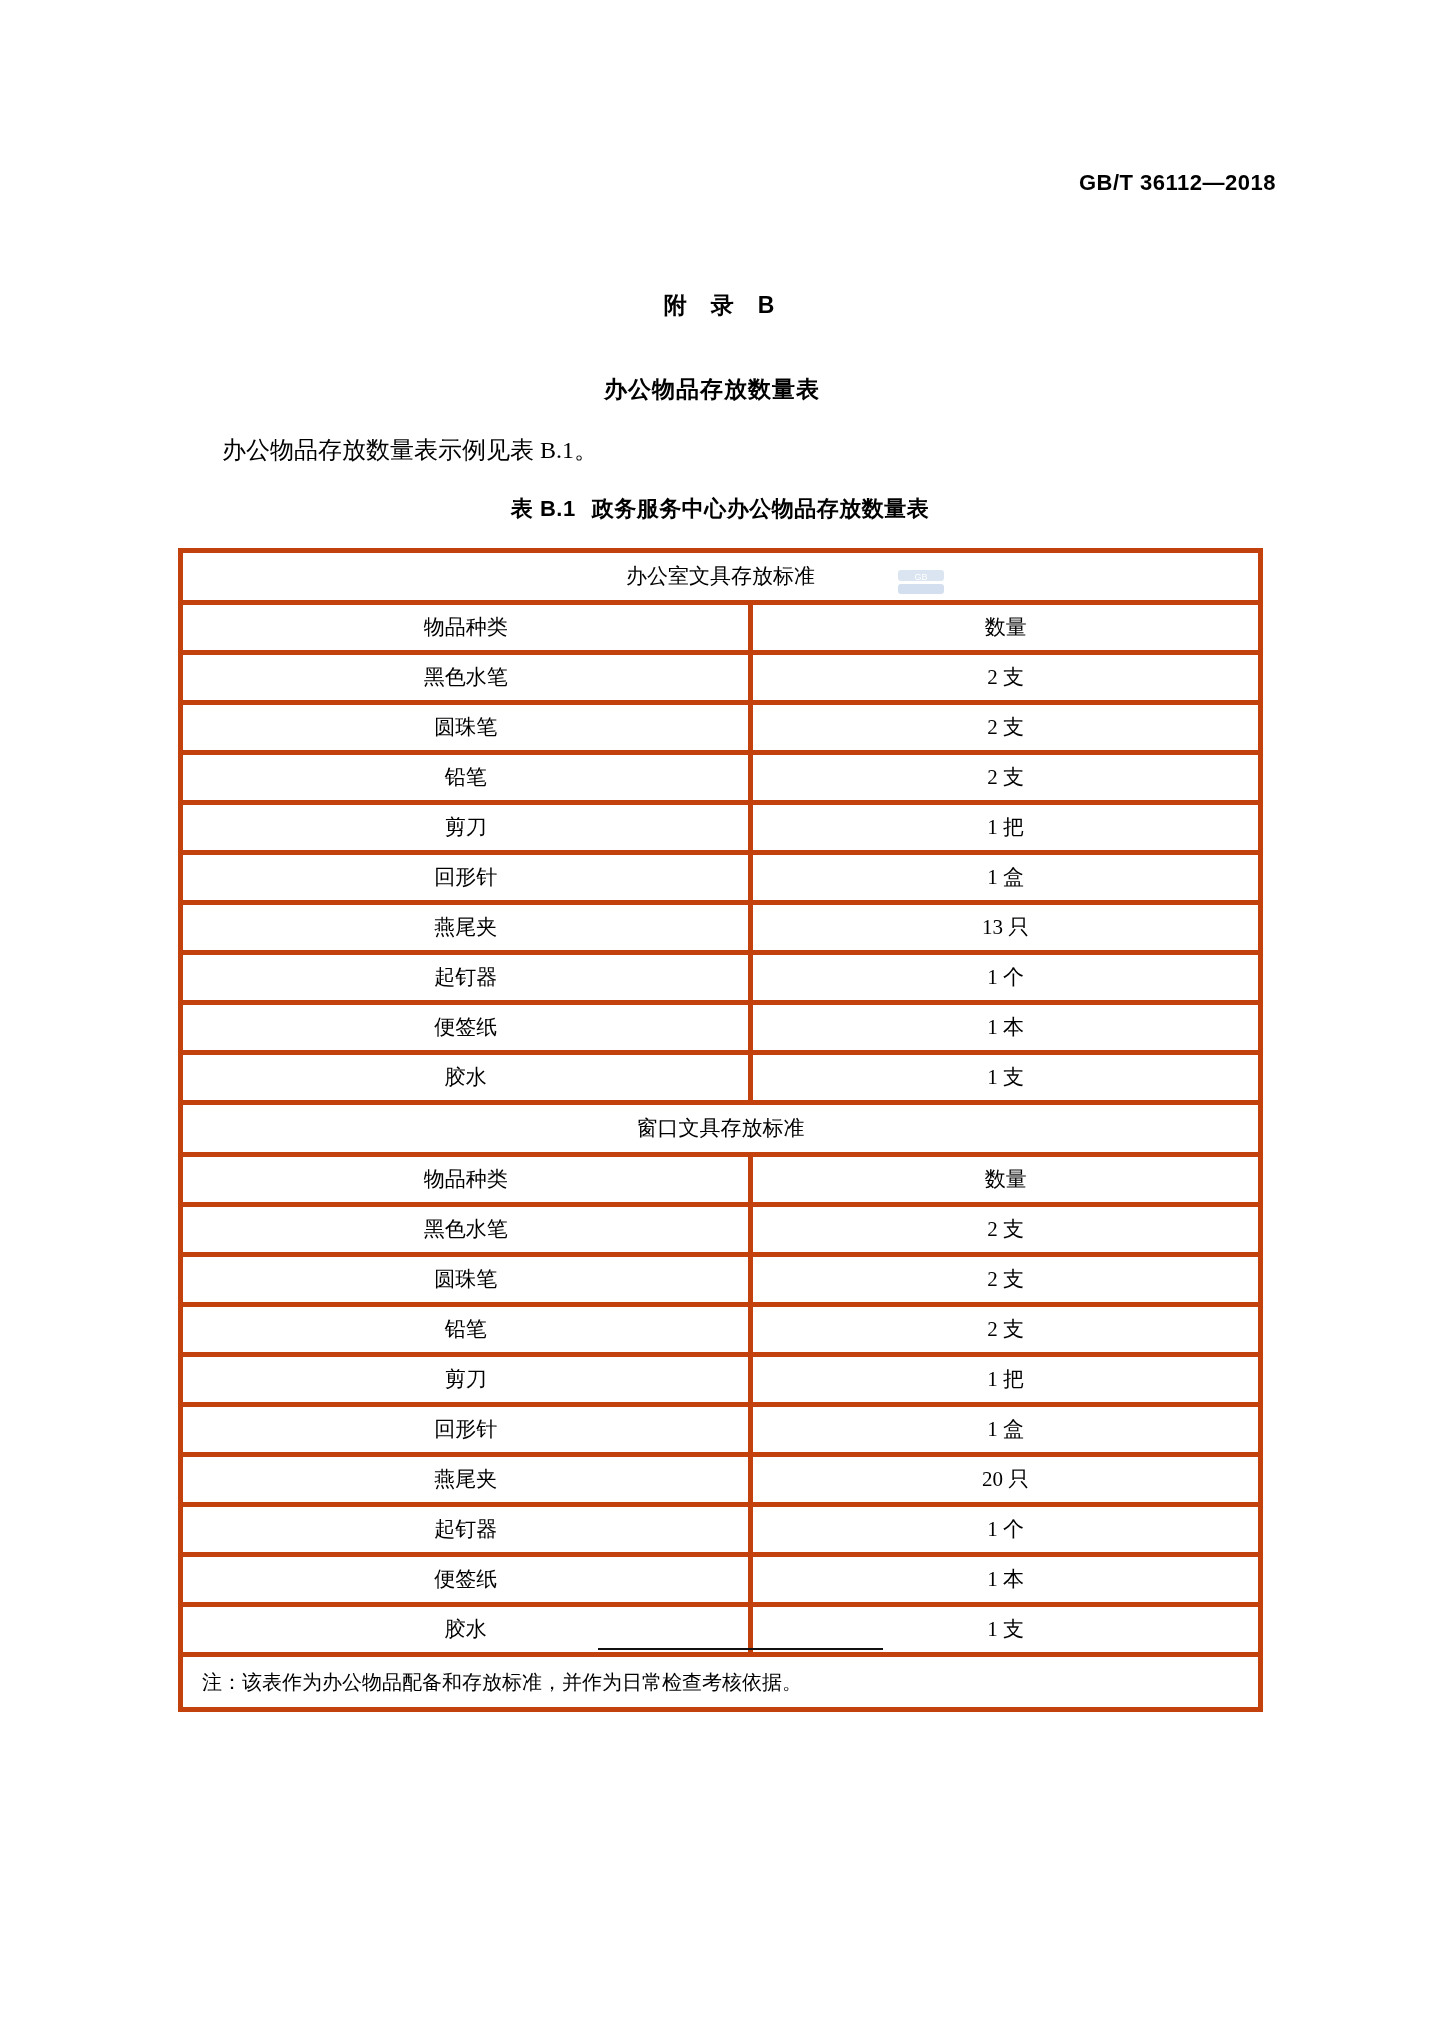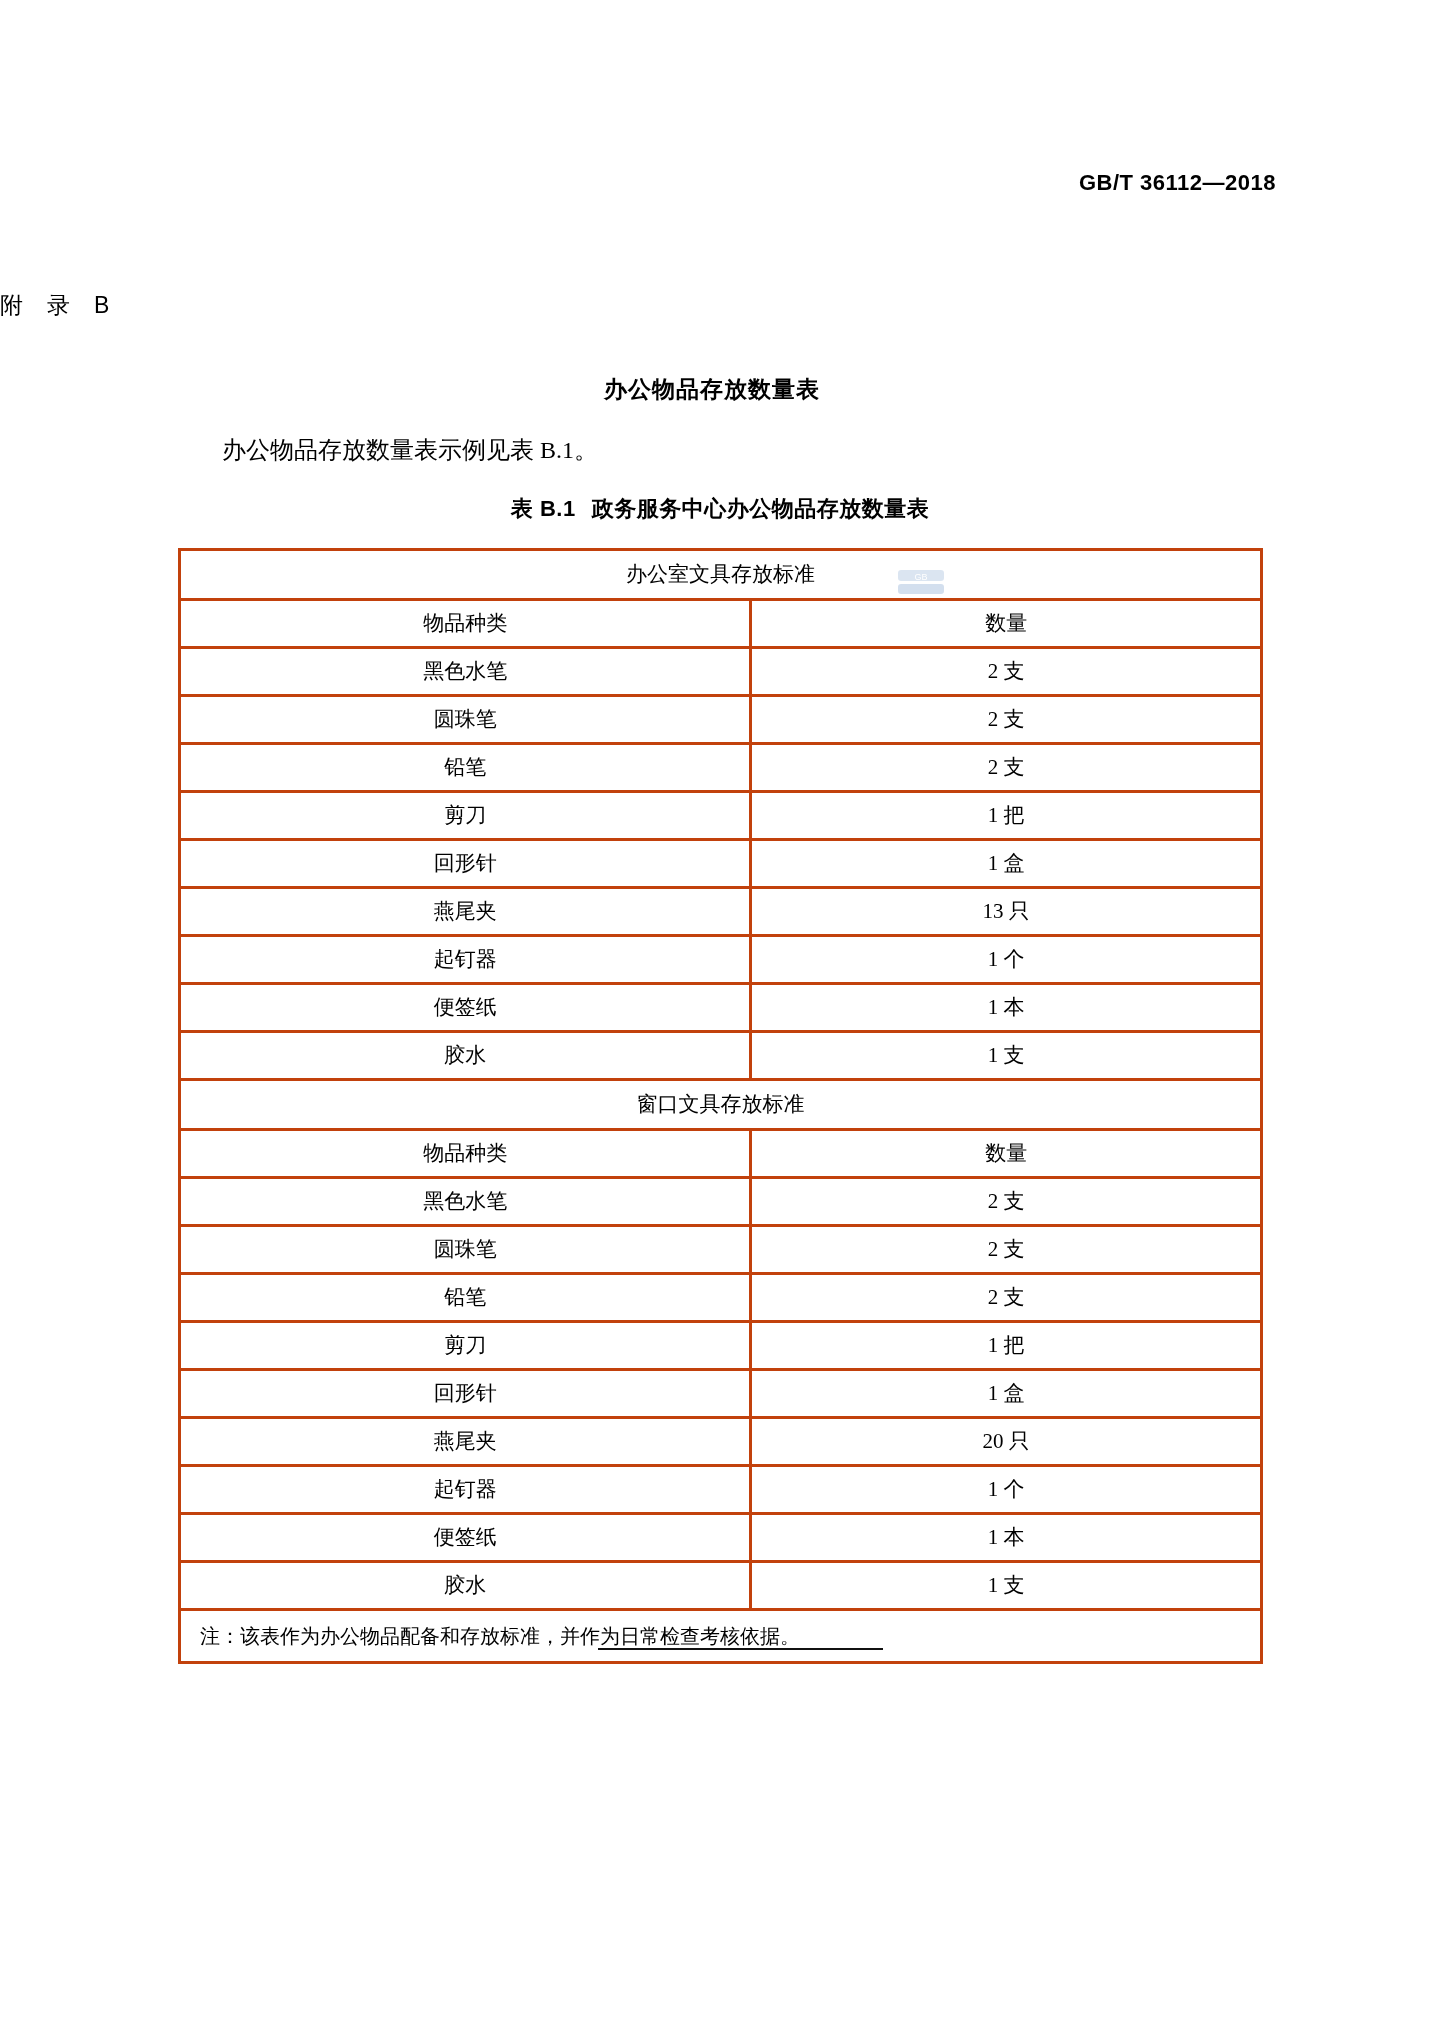--- a/index.html
+++ b/index.html
@@ -30,22 +30,23 @@
     font-family: "Liberation Sans", "DejaVu Sans", sans-serif;
     font-weight: bold;
     font-size: 22px;
     letter-spacing: 0.5px;
     white-space: nowrap;
   }
   .annex-title {
     position: absolute;
     left: 0; right: 0;
     top: 290px;
-    font-family: "Liberation Sans", "DejaVu Sans", sans-serif;
-    font-weight: normal;
+    text-align: center;
+    font-family: "Liberation Sans", "DejaVu Sans", sans-serif;
+    font-weight: bold;
     font-size: 23px;
     letter-spacing: 2px;
   }
   .annex-title .sp { display: inline-block; width: 22px; }
   .annex-sub {
     position: absolute;
     left: 0; right: 0;
     top: 332px;
     text-align: center;
     font-family: "Liberation Sans", "DejaVu Sans", sans-serif;
@@ -87,21 +88,21 @@
     top: 548px;
     width: 1085px;
   }
   table.data {
     width: 100%;
     border-collapse: collapse;
     font-size: 21px;
     font-family: "Liberation Serif", "DejaVu Serif", serif;
   }
   table.data td {
-    border: 3px solid #c2410c;
+    border: 5px solid #c2410c;
     text-align: center;
     padding: 0;
     height: 45px;
     line-height: 45px;
     white-space: nowrap;
   }
   table.data td.section {
     height: 47px;
     line-height: 47px;
   }

